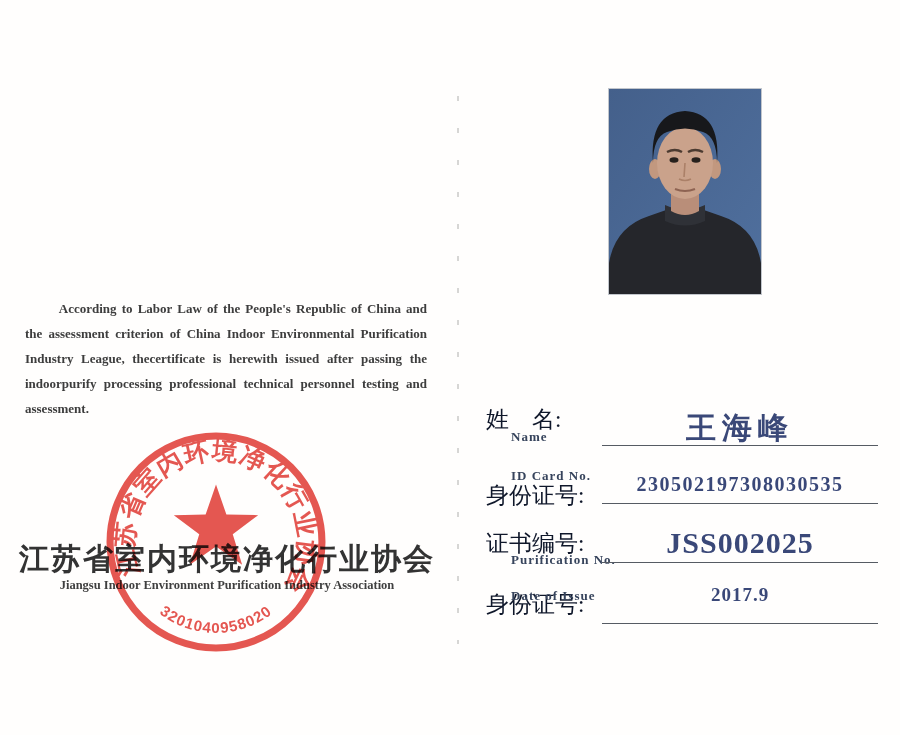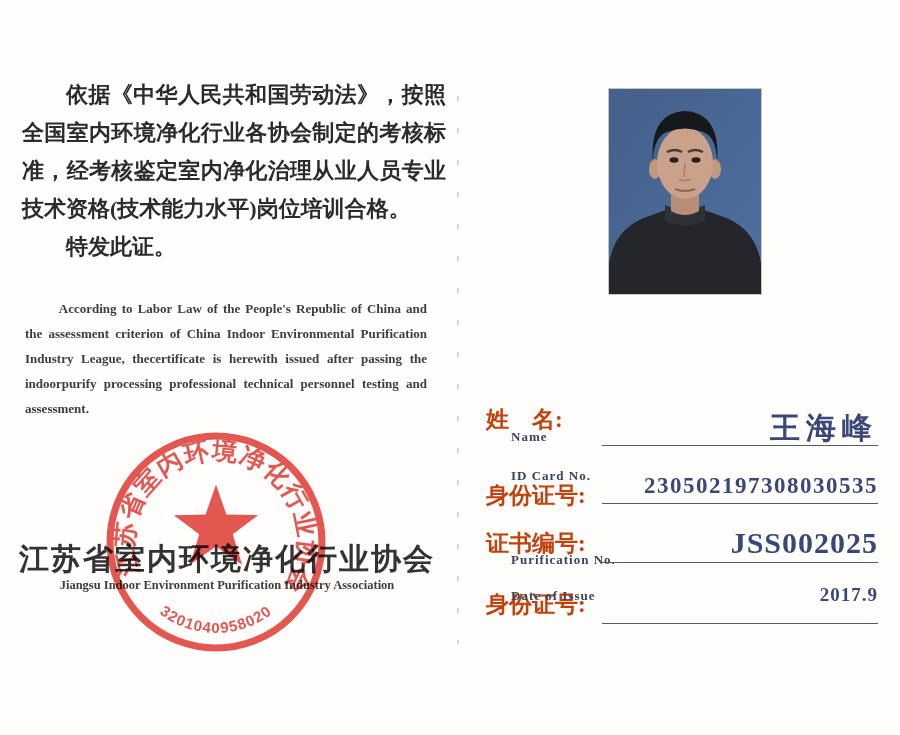--- a/index.html
+++ b/index.html
@@ -42,52 +42,48 @@
   }
   .seal text{fill:#e24a44;font-weight:bold;}
   .seal .ring-text{font-size:25px;letter-spacing:1px;font-family:"Liberation Serif",serif;}
   .seal .code-text{font-size:15px;letter-spacing:1px;font-family:"Liberation Sans",sans-serif;}
   
   .photo{
     position:absolute;left:608px;top:88px;width:152px;height:205px;
     border:1px solid #c2c6cc;box-sizing:content-box;
   }
   .field-label-zh{
-    position:absolute;left:486px;font-size:23px;font-weight:bold;color:#c2410c;
+    position:absolute;left:486px;font-size:23px;font-weight:normal;color:#0f172a;
     font-family:"Liberation Serif",serif;white-space:pre;
   }
   .field-label-en{
     position:absolute;left:486px;font-size:13px;font-weight:bold;color:#37445c;
     font-family:"Liberation Serif",serif;letter-spacing:1px;margin-left:25px;
   }
   .field-line{
     position:absolute;left:602px;width:276px;height:0;
     border-top:1.6px solid #565b63;
   }
   .field-value{
-    position:absolute;left:602px;width:276px;text-align:right;
+    position:absolute;left:602px;width:276px;text-align:center;
     color:#3a4878;font-weight:bold;font-family:"Liberation Serif",serif;
     white-space:nowrap;
   }
   .v-name{top:408px;font-size:30px;letter-spacing:6px;}
-  .v-id{top:473px;font-size:23px;letter-spacing:1.5px;}
+  .v-id{top:473px;font-size:20px;letter-spacing:1.5px;}
   .v-cert{top:526px;font-size:30px;letter-spacing:1px;}
   .v-date{top:584px;font-size:19px;letter-spacing:1px;}
 </style>
 </head>
 <body>
 
 <div class="stage">
 
   <div class="fold-line"></div>
 
-  <div class="zh-body">
-    <p>依据《中华人民共和国劳动法》，按照全国室内环境净化行业各协会制定的考核标准，经考核鉴定室内净化治理从业人员专业技术资格(技术能力水平)岗位培训合格。</p>
-    <p>特发此证。</p>
-  </div>
 
   <p class="en-body">According to Labor Law of the People's Republic of China and the assessment criterion of China Indoor Environmental Purification Industry League, thecertificate is herewith issued after passing the indoorpurify processing professional technical personnel testing and assessment.</p>
 
   <div class="org-zh">江苏省室内环境净化行业协会</div>
   <div class="org-en">Jiangsu Indoor Environment Purification Industry Association</div>
 
   <svg class="seal" viewBox="0 0 220 220">
     <defs>
       <path id="sealArc" d="M 39 151 A 82 82 0 1 1 181 151" fill="none"></path>
       <path id="sealCodeArc" d="M 41 168 A 90 90 0 0 0 179 168" fill="none"></path>

